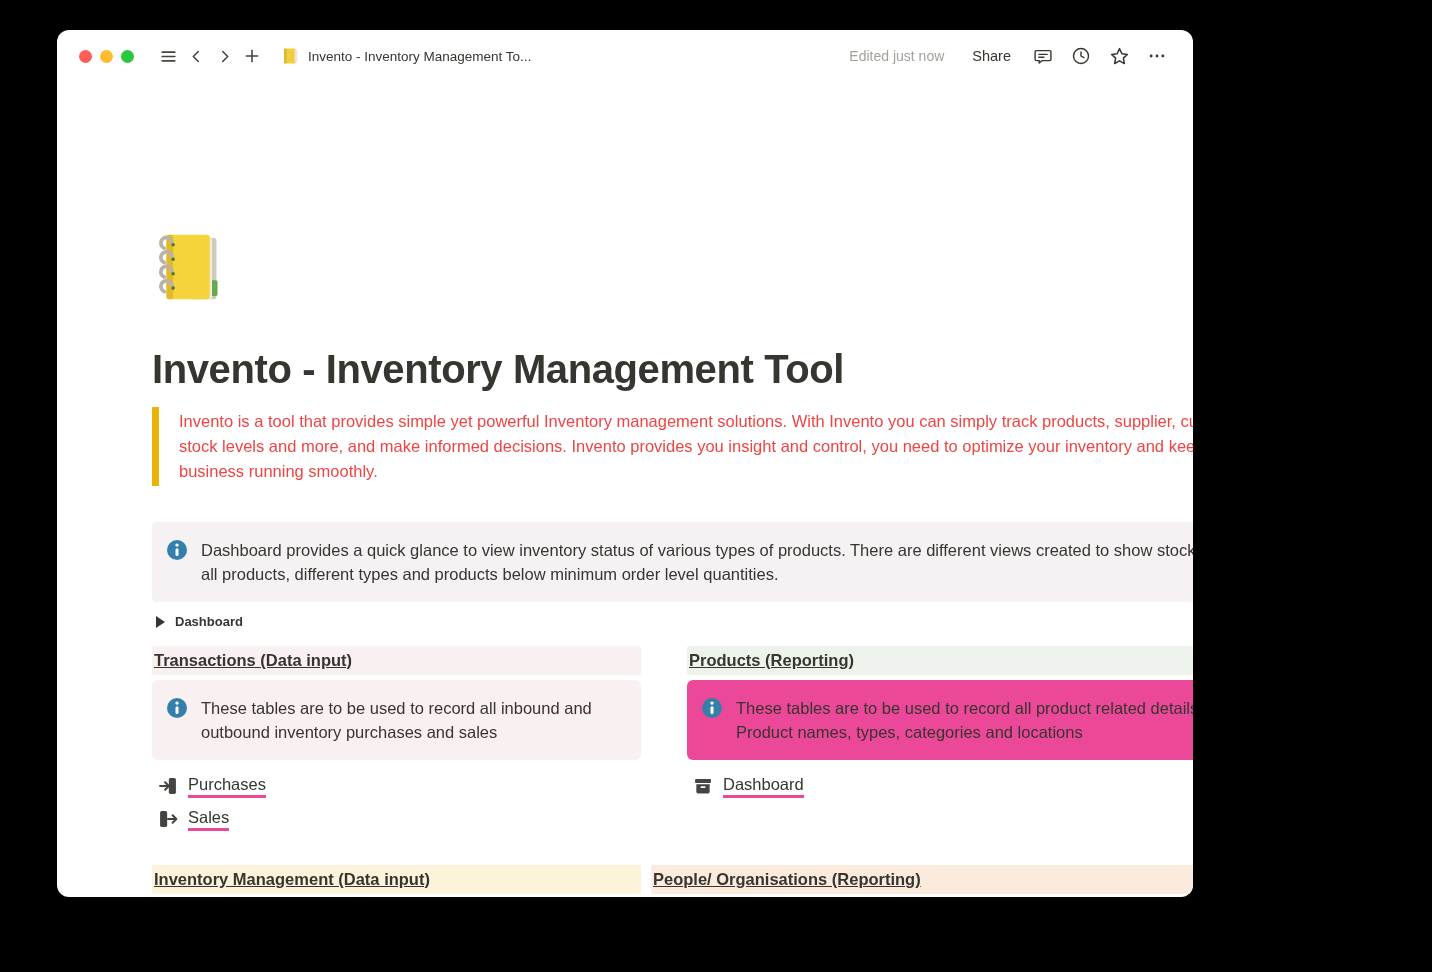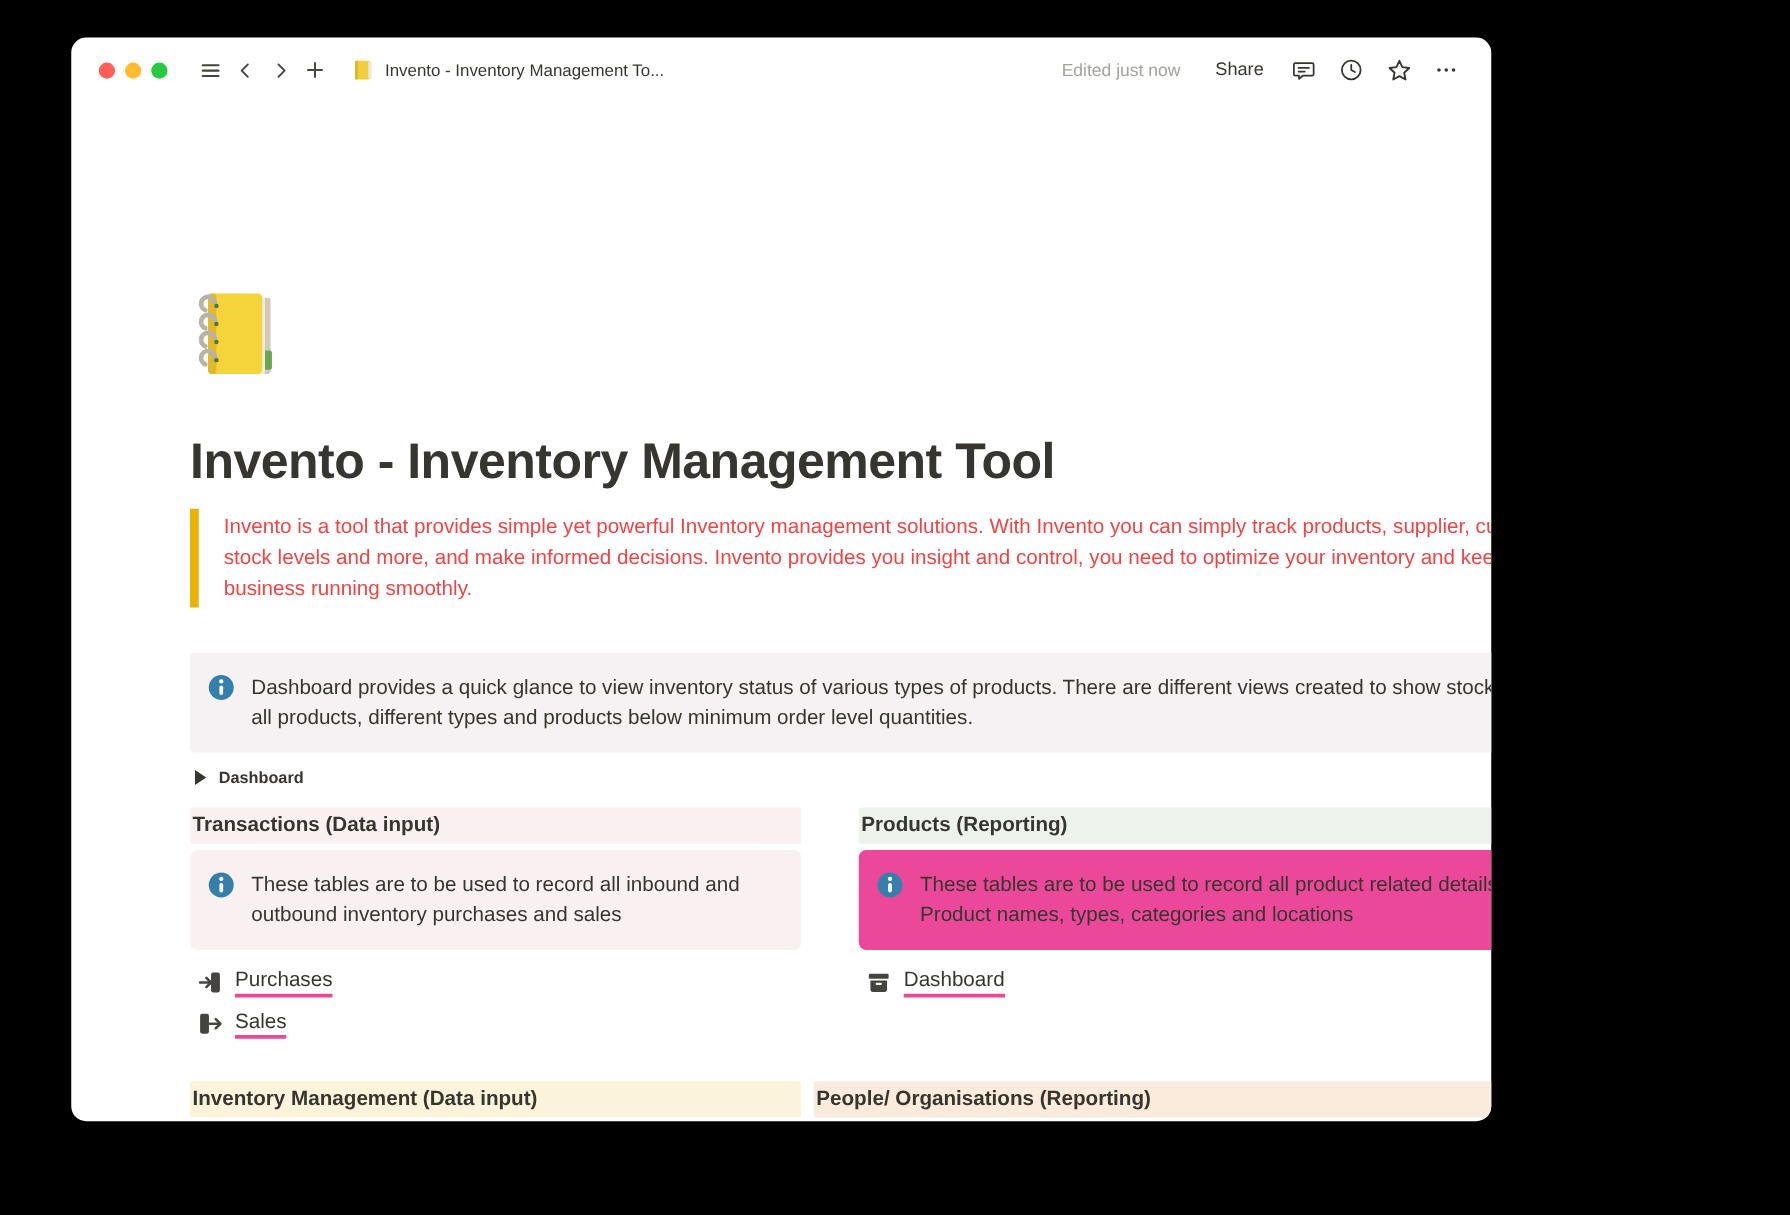--- a/index.html
+++ b/index.html
@@ -41,21 +41,21 @@
   .toggle { margin-top:12px; display:flex; align-items:center; gap:10px;
     font-size:13px; font-weight:600; color:#37352f; cursor:pointer;
     padding-left:4px;text-align:center; }
   .tri { width:0; height:0; border-top:6px solid transparent;
     border-bottom:6px solid transparent; border-left:9px solid #37352f; }
 
   .grid { display:grid; grid-template-columns:489px 593px; column-gap:46px; }
   .grid.row1 { margin-top:17px; }
   .grid.row2 { margin-top:30px;gap:10px; }
   .sec-header { height:29px; display:flex; align-items:center; padding:0 8px 0 2px;
-    border-radius:2px; font-size:16.5px; font-weight:700; color:#37352f; }
+    border-radius:2px; font-size:16.5px; font-weight:700; color:#37352f;text-decoration:underline; }
   .sec-callout { margin-top:5px; border-radius:6px; padding:16px 16px 16px 14px;
     display:flex; align-items:flex-start; gap:13px; font-size:16.5px;
     line-height:24px; color:#37352f; }
   .links { margin-top:9px; }
   .page-link { display:flex; align-items:center; gap:10px; padding:4px 2px 4px 6px;
     cursor:pointer; border-radius:4px; }
   .page-link svg { flex:0 0 auto; }
   .link-label { font-size:16.5px; font-weight:500; color:#37352f;
     border-bottom:3px solid #ec4899; line-height:22px; }
 

